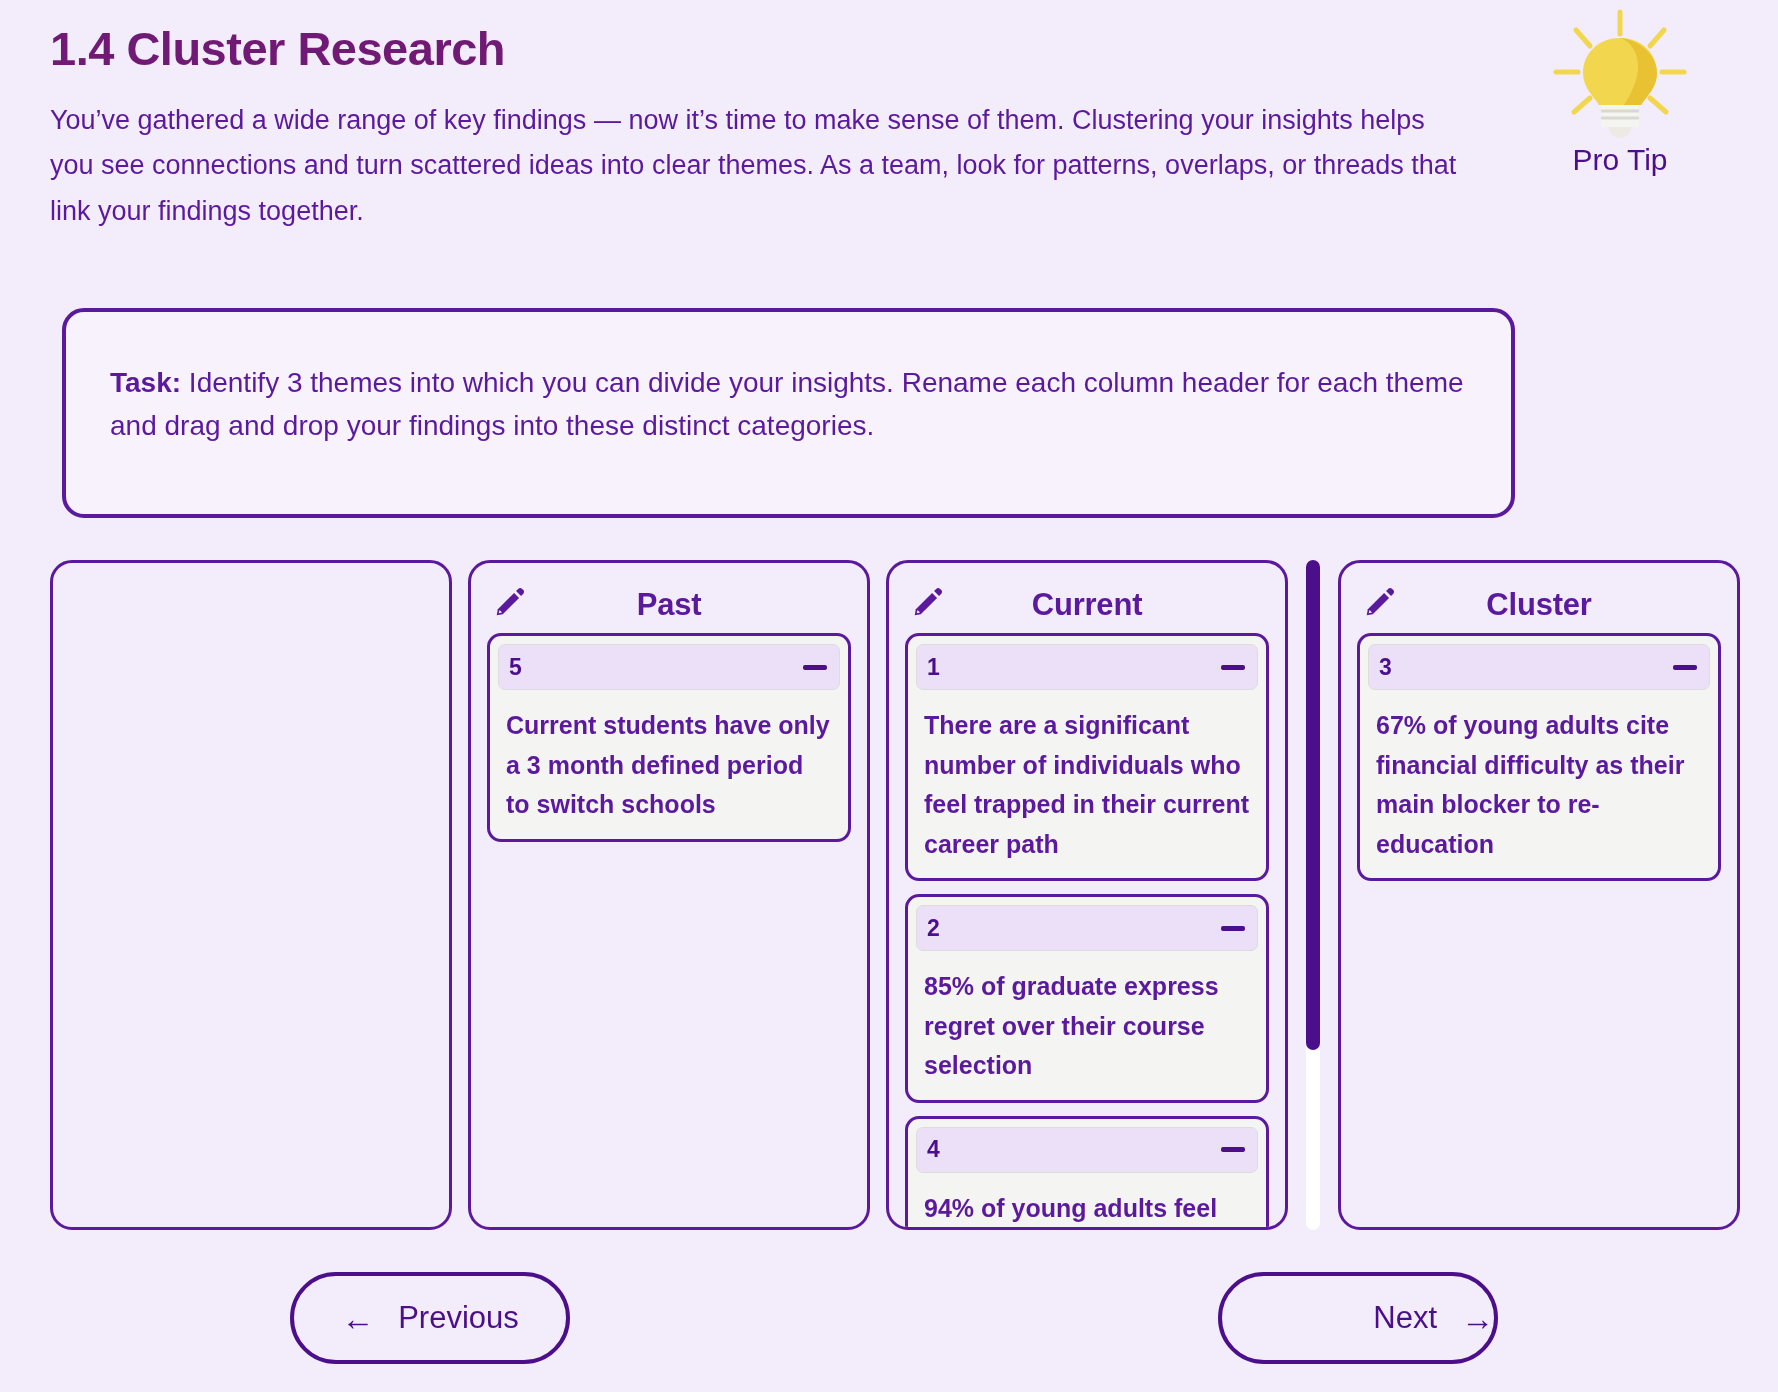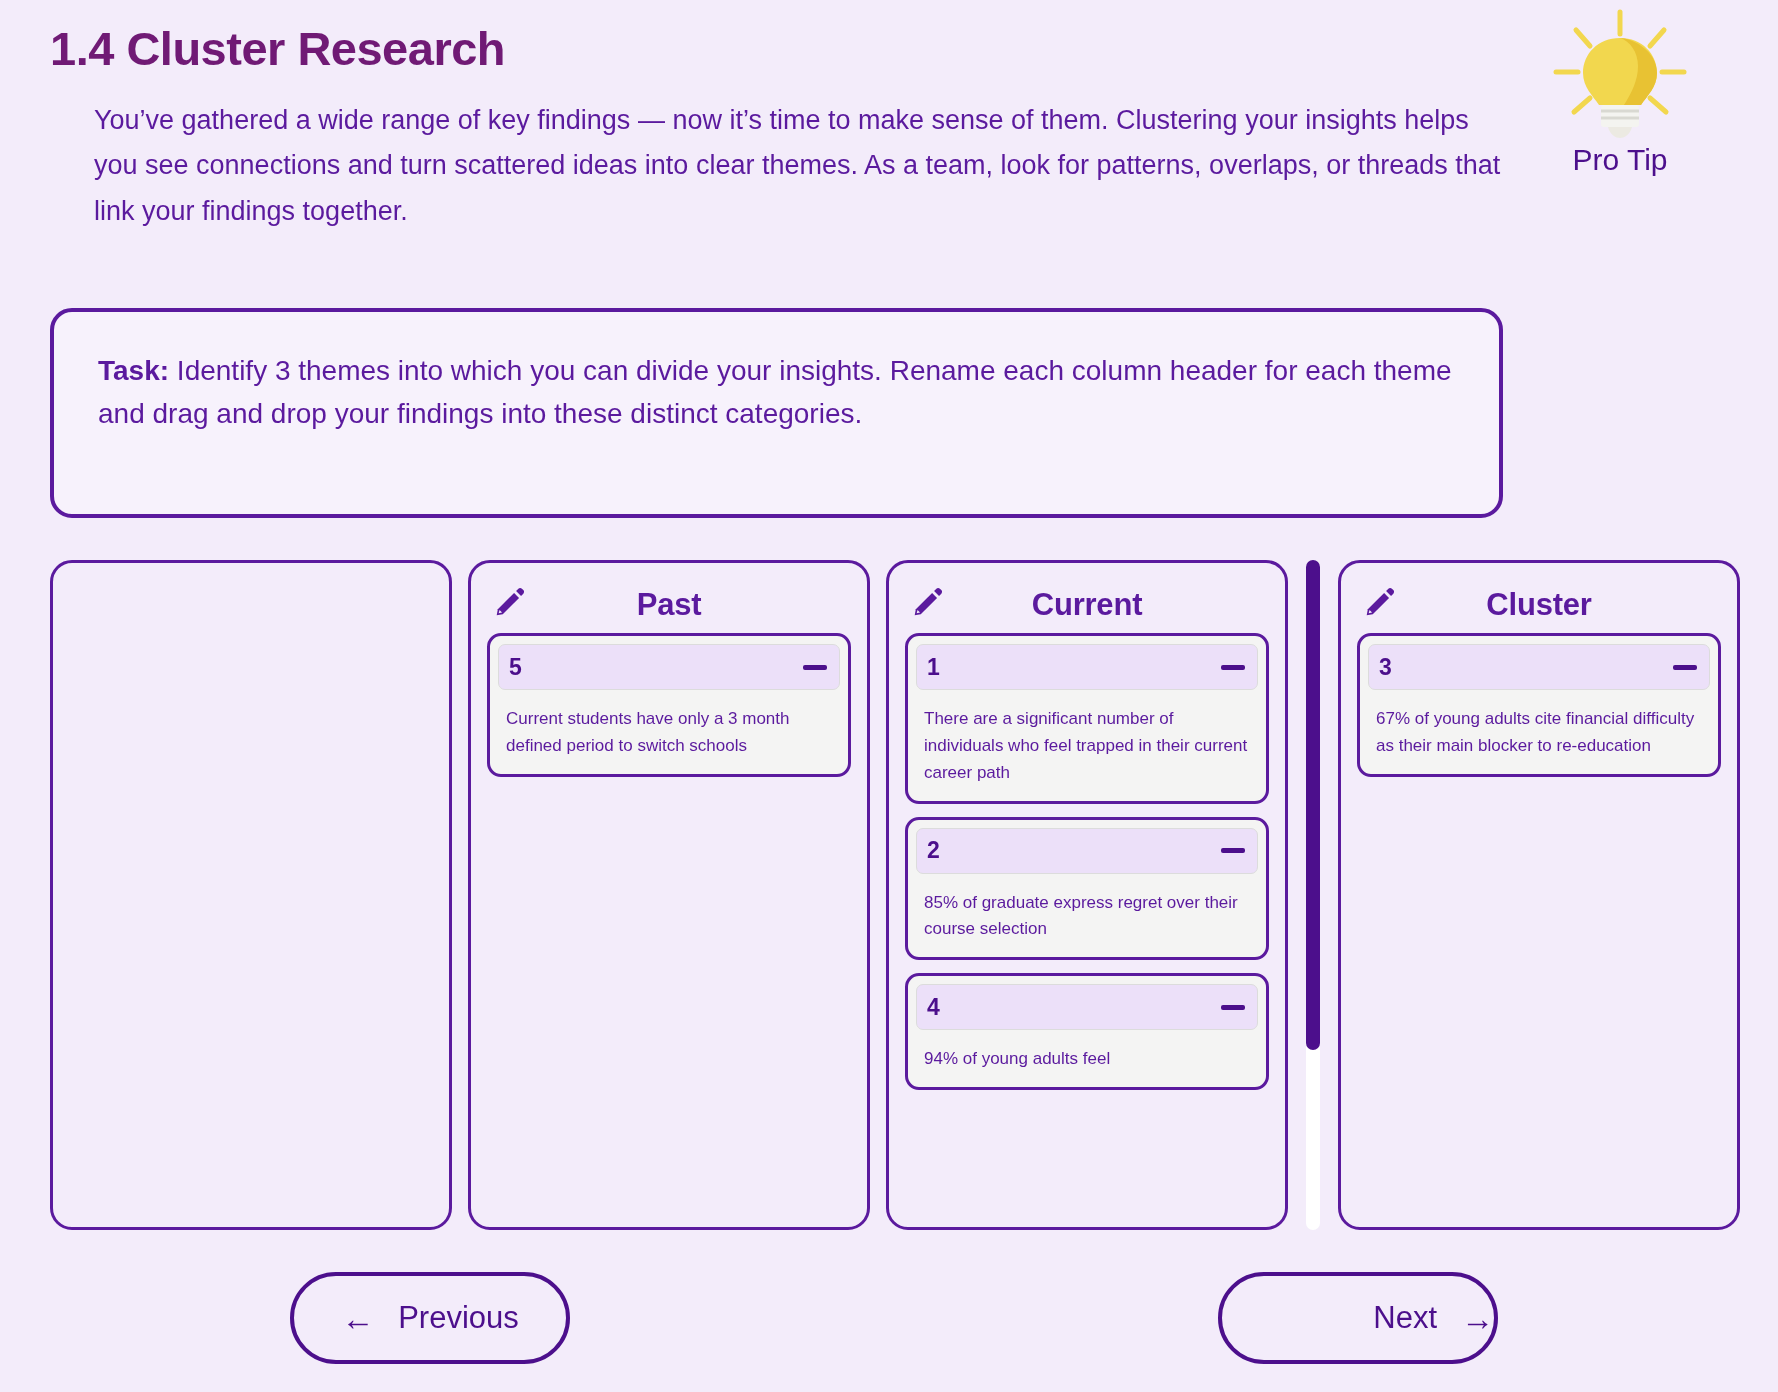--- a/index.html
+++ b/index.html
@@ -12,40 +12,40 @@
   .page { position: relative; width: 1778px; height: 1392px; }
 
   
   .header { position: absolute; left: 50px; top: 22px; width: 1480px; }
   .title {
     font-size: 47px; font-weight: 700; color: #701a75;
     letter-spacing: -0.5px; line-height: 1.15;
   }
   .intro {
     margin-top: 22px; font-size: 27px; line-height: 1.68;
-    color: #5b1a9e; max-width: 1420px; margin-left: 44px;
+    color: #5b1a9e; max-width: 1420px;
   }
 
   
   .protip {
     position: absolute; right: 58px; top: 8px;
     width: 200px; text-align: center;
   }
   .protip svg { display: block; margin: 0 auto; }
   .protip-label {
     margin-top: 2px; font-size: 30px; color: #4c0f8c; line-height: 1.2;
   }
 
   
   .taskbox {
-    position: absolute; left: 50px; top: 308px;
+    position: absolute; left: 62px; top: 308px;
     width: 1453px; min-height: 210px;
     border: 4px solid #5b1a9e; border-radius: 22px;
     background: #f7f2fc;
-    padding: 38px 44px;
+    padding: 50px 44px;
   }
   .taskbox p {
     font-size: 28px; line-height: 1.53; color: #5b1a9e;
   }
   .taskbox b { font-weight: 700; }
 
   
   .board {
     position: absolute; left: 50px; top: 560px;
     width: 1690px; height: 479px;
@@ -87,21 +87,21 @@
     border-radius: 7px; height: 46px;
     display: flex; align-items: center; justify-content: space-between;
     padding: 0 12px 0 10px;
   }
   .card-num { font-size: 23px; font-weight: 700; color: #4c0f8c; }
   .minus {
     width: 24px; height: 5px; background: #4c0f8c; border-radius: 2px;
   }
   .card-text {
     margin: 16px 8px 0 8px;
-    font-size: 17px; line-height: 1.58; color: #5b1a9e;
+    font-size: 25px; line-height: 1.58; color: #5b1a9e; font-weight: bold;
   }
 
   
   .scroll-track {
     flex: 0 0 14px; width: 14px; height: 670px;
     background: #ffffff; border-radius: 7px; position: relative;
     margin-left: 2px; margin-right: 2px;
   }
   .scroll-thumb {
     position: absolute; left: 0; top: 0;

